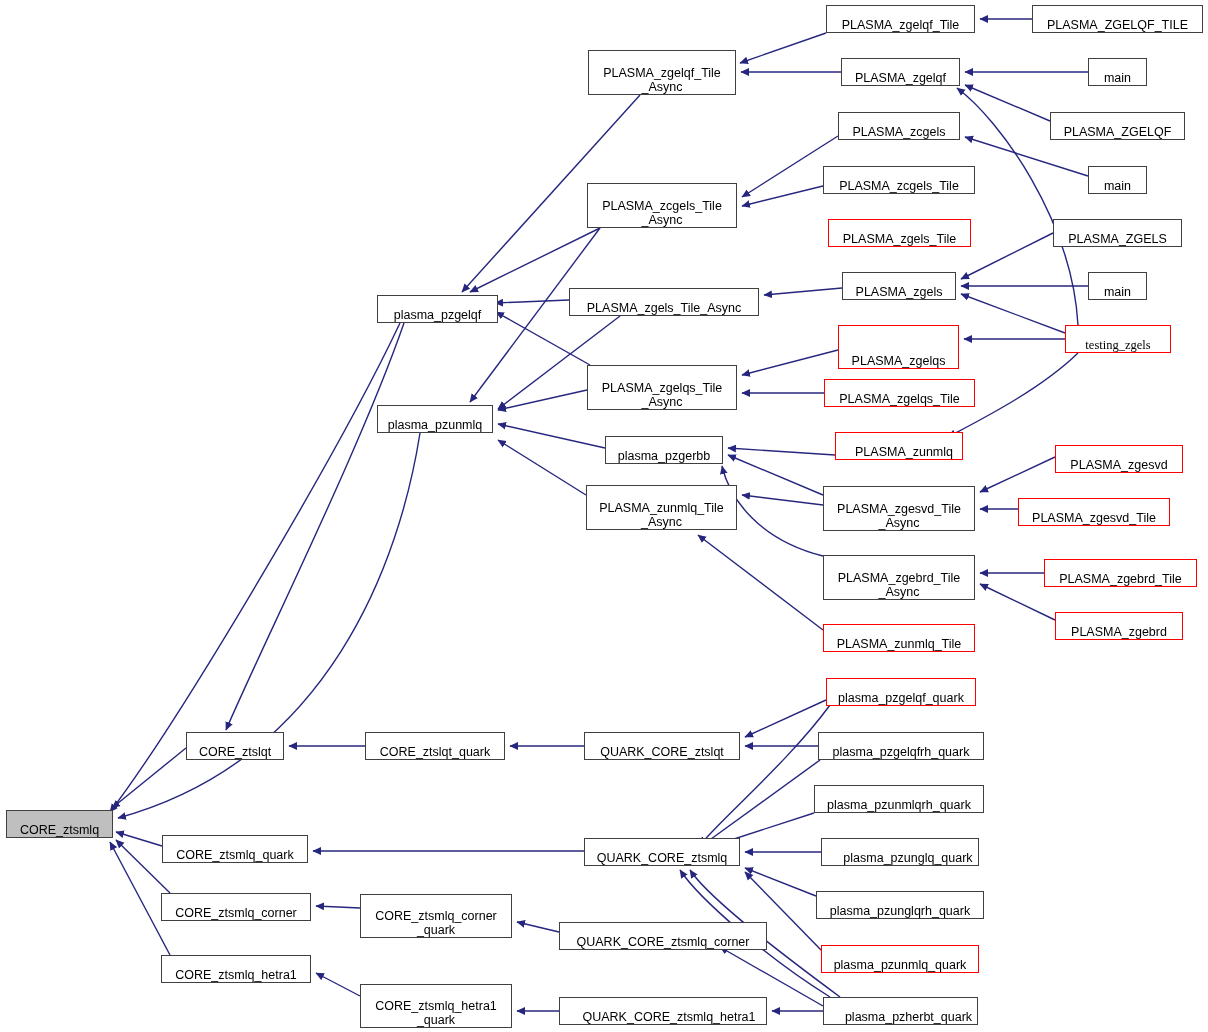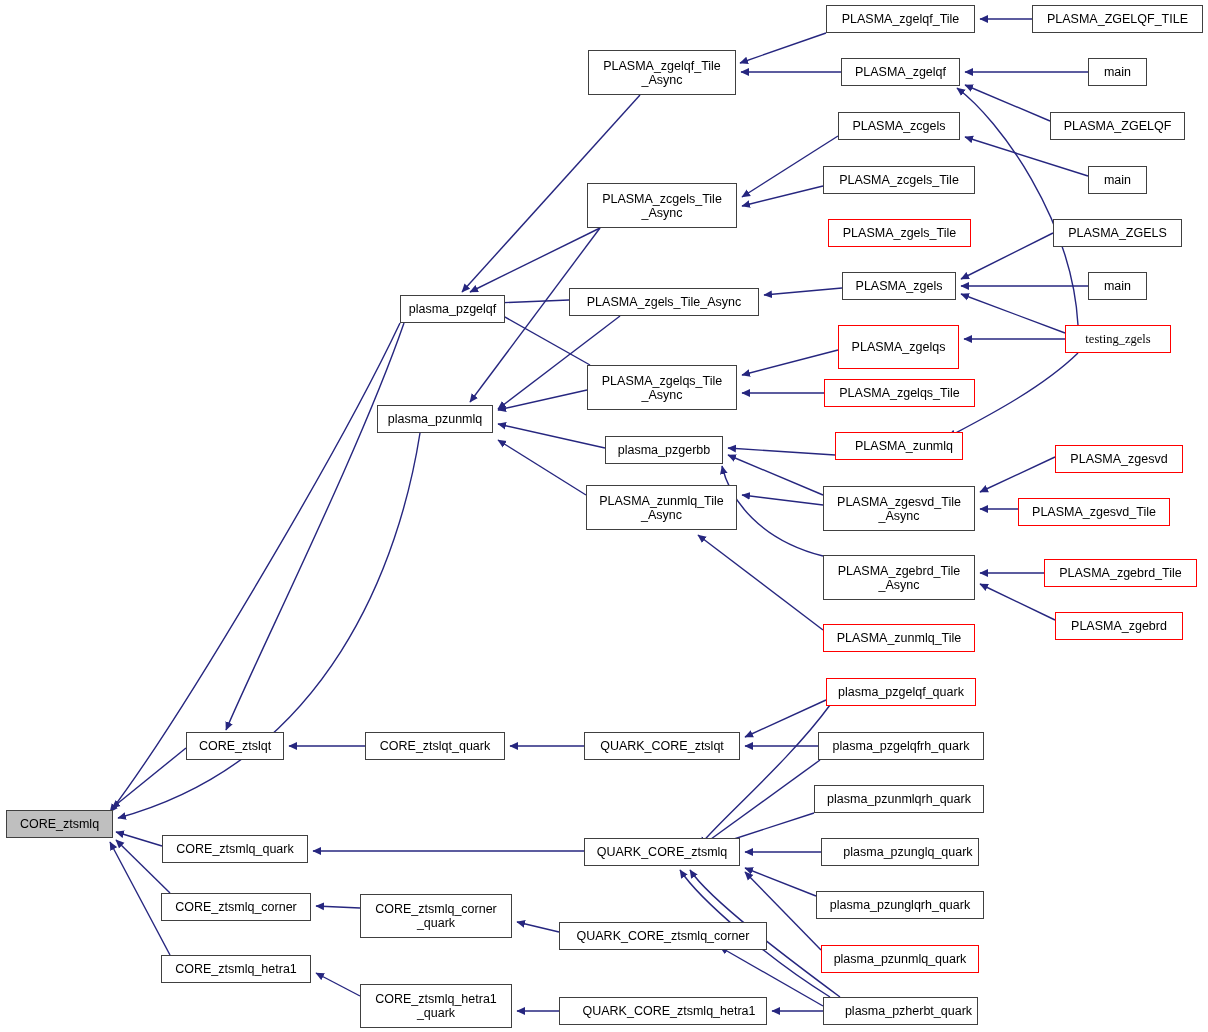--- a/index.html
+++ b/index.html
@@ -1,19 +1,19 @@
 <!DOCTYPE html>
 <html><head>
 <meta charset="utf-8">
 <style>
   html,body{margin:0;padding:0;background:#ffffff;}
   #canvas{position:relative;width:1208px;height:1032px;background:#ffffff;
           font-family:"Liberation Sans", sans-serif;}
   #edges{position:absolute;left:0;top:0;width:1208px;height:1032px;}
-  .node{position:absolute;box-sizing:border-box;display:flex;align-items:center;
+  .node{position:absolute;box-sizing:border-box;display:flex;align-items:flex-end;
         justify-content:center;text-align:center;background:#ffffff;
         border:1px solid #404040;color:#000000;line-height:1.12;
         font-size:12.5px;white-space:pre-line;}
   .node.red{border-color:#ff0000;}
   .node.cur{background:#bfbfbf;border-color:#404040;}
 </style>
 </head>
 <body>
 
 <div id="canvas">
@@ -91,21 +91,21 @@
       <div class="node cur" style="left: 6px; top: 810px; width: 107px; height: 28px;"><span>CORE_ztsmlq</span></div>
       <div class="node" style="left: 186px; top: 732px; width: 98px; height: 28px;"><span>CORE_ztslqt</span></div>
       <div class="node" style="left: 162px; top: 835px; width: 146px; height: 28px;"><span>CORE_ztsmlq_quark</span></div>
       <div class="node" style="left: 161px; top: 893px; width: 150px; height: 28px;"><span>CORE_ztsmlq_corner</span></div>
       <div class="node" style="left: 161px; top: 955px; width: 150px; height: 28px;"><span>CORE_ztsmlq_hetra1</span></div>
       <div class="node" style="left: 365px; top: 732px; width: 140px; height: 28px;"><span>CORE_ztslqt_quark</span></div>
       <div class="node" style="left: 360px; top: 894px; width: 152px; height: 44px;"><span>CORE_ztsmlq_corner
 _quark</span></div>
       <div class="node" style="left: 360px; top: 984px; width: 152px; height: 44px;"><span>CORE_ztsmlq_hetra1
 _quark</span></div>
-      <div class="node" style="left: 400px; top: 295px; width: 105px; height: 28px;"><span>plasma_pzgelqf</span></div>
+      <div class="node" style="left: 377px; top: 295px; width: 121px; height: 28px;"><span>plasma_pzgelqf</span></div>
       <div class="node" style="left: 377px; top: 405px; width: 116px; height: 28px;"><span>plasma_pzunmlq</span></div>
       <div class="node" style="left: 584px; top: 732px; width: 156px; height: 28px;"><span>QUARK_CORE_ztslqt</span></div>
       <div class="node" style="left: 584px; top: 838px; width: 156px; height: 28px;"><span>QUARK_CORE_ztsmlq</span></div>
       <div class="node" style="left: 559px; top: 922px; width: 208px; height: 28px;"><span>QUARK_CORE_ztsmlq_corner</span></div>
       <div class="node" style="left: 559px; top: 997px; width: 208px; height: 28px; padding-left: 12px;"><span>QUARK_CORE_ztsmlq_hetra1</span></div>
       <div class="node" style="left: 588px; top: 50px; width: 148px; height: 45px;"><span>PLASMA_zgelqf_Tile
 _Async</span></div>
       <div class="node" style="left: 587px; top: 183px; width: 150px; height: 45px;"><span>PLASMA_zcgels_Tile
 _Async</span></div>
       <div class="node" style="left: 569px; top: 288px; width: 190px; height: 28px;"><span>PLASMA_zgels_Tile_Async</span></div>

